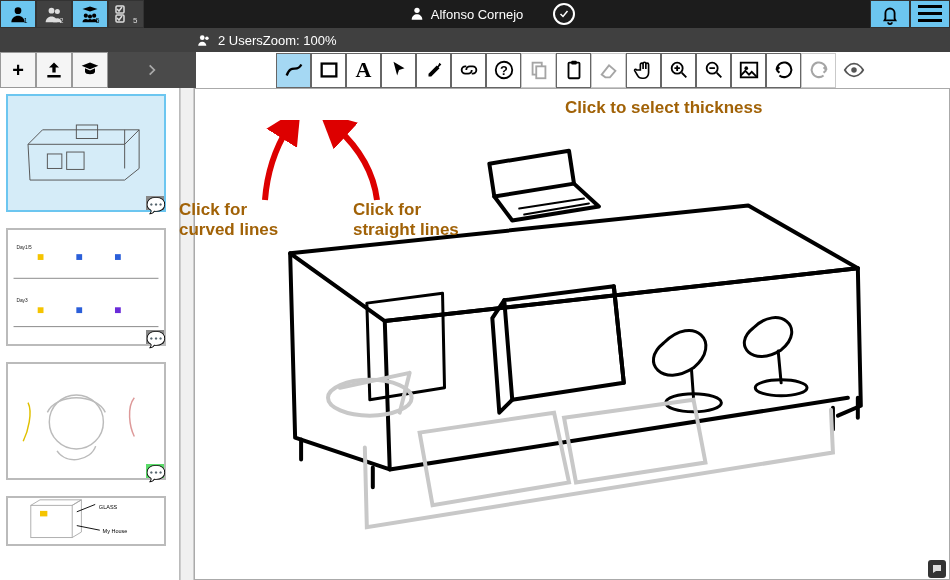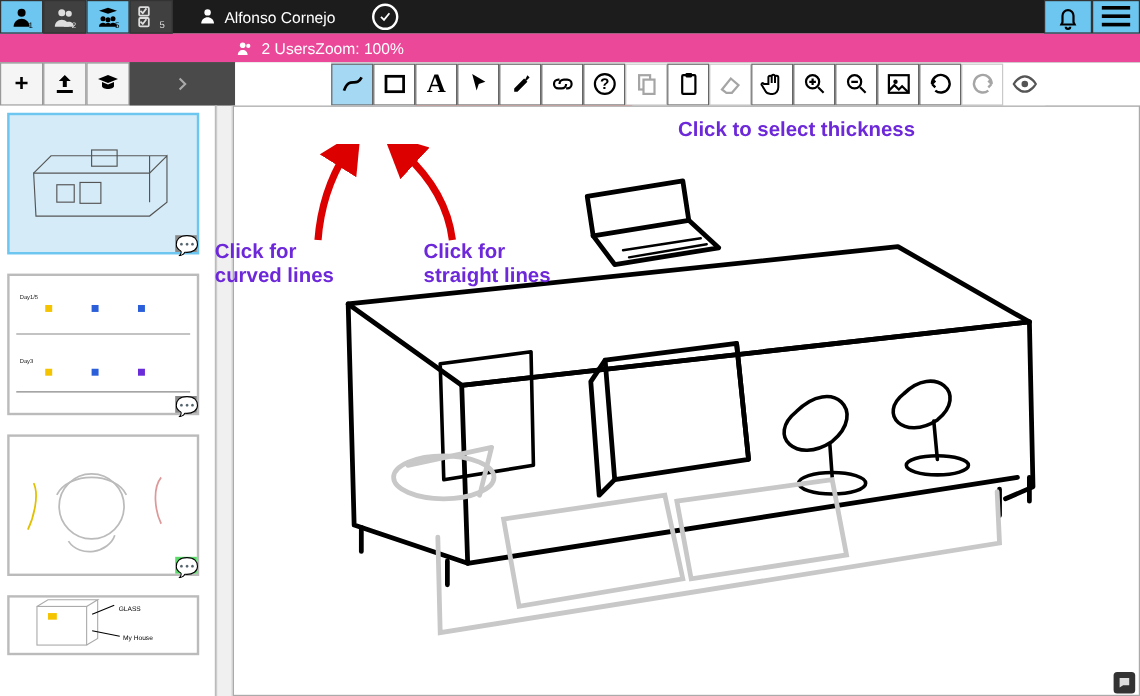--- a/index.html
+++ b/index.html
@@ -4,26 +4,26 @@
 <style>
 *{box-sizing:border-box;margin:0;padding:0;font-family:Arial,Helvetica,sans-serif}
 body{width:950px;height:580px;overflow:hidden;background:#fff;position:relative}
 .topbar{width:100%;height:28px;background:#1c1c1c;display:flex;align-items:center;color:#fff;font-size:13px}
 .mode-btns{display:flex;height:28px}
 .mode-btn{width:36px;height:28px;border:1px solid #333;display:flex;align-items:center;justify-content:center;cursor:pointer}
 .mode-btn.active{background:#6cc6f0}
 .mode-btn.inactive{background:#404040}
 .mode-btn svg{width:22px;height:20px}
 .check-btn{width:36px;height:28px;background:#404040;border:1px solid #333;display:flex;flex-direction:column;align-items:center;justify-content:center;cursor:pointer}
-.top-info{flex:1;display:flex;align-items:center;justify-content:flex-start;padding:0 21px}
+.top-info{flex:1;display:flex;align-items:center;justify-content:center;padding:0 21px}
 .title-seg{display:flex;align-items:center;gap:6px}
 .center-check{width:22px;height:22px;border:2px solid #fff;border-radius:50%;display:flex;align-items:center;justify-content:center;margin:0 30px}
 .bell-btn{width:40px;height:28px;background:#6cc6f0;border:1px solid #333;display:flex;align-items:center;justify-content:center;cursor:pointer}
 .menu-btn{width:40px;height:28px;background:#6cc6f0;border:1px solid #333;display:flex;align-items:center;justify-content:center;cursor:pointer}
-.row2{width:100%;height:24px;background:#ec4899;display:flex;align-items:center;color:#fff;font-size:13px;padding-left:196px}
+.row2{width:100%;height:24px;background:#404040;display:flex;align-items:center;color:#fff;font-size:13px;padding-left:196px}
 .r2-left{display:flex;align-items:center;gap:6px}
 .r2-center{flex:1;text-align:center}
 .r2-right{padding-right:92px}
 .toolbar-row{width:100%;height:36px;display:flex;background:#4a4a4a}
 .slide-tools{width:196px;height:36px;background:#4a4a4a;display:flex}
 .slide-tool{width:36px;height:36px;background:#f5f5f5;border:1px solid #999;display:flex;align-items:center;justify-content:center;cursor:pointer;font-size:20px}
 .chev-area{width:88px;background:#4a4a4a;display:flex;align-items:center;justify-content:center;cursor:pointer}
 .tool-strip{flex:1;height:36px;background:#fff;display:flex;align-items:center}
 .tool-gap{width:80px;height:36px;background:#fff}
 .tbtn{width:35px;height:35px;background:#fff;border:1px solid #666;display:flex;align-items:center;justify-content:center;cursor:pointer;font-size:18px}
@@ -37,21 +37,21 @@
 .main{position:absolute;left:0;top:88px;right:0;bottom:0;display:flex}
 .slide-panel{width:180px;height:100%;background:#fff;overflow:hidden;border-right:1px solid #bbb;padding:6px}
 .thumb{width:160px;height:118px;border:2px solid #6cc6f0;background:#d5ecf8;margin-bottom:16px;position:relative}
 .thumb.inactive{border:2px solid #bbb;background:#fff}
 .badge{position:absolute;right:0;bottom:0;background:#888;color:#fff;font-size:11px;padding:1px 6px}
 .badge.green{background:#5bdc6a;color:#222}
 .chat-bubble{position:absolute;right:-2px;bottom:-5px;color:#eee}
 .vscroll{position:absolute;top:88px;left:180px;width:14px;bottom:0;background:#f0f0f0;border-left:1px solid #ccc;border-right:1px solid #ccc}
 .vscroll .track{height:100%}
 .canvas{position:absolute;left:194px;top:88px;right:0;bottom:0;background:#fff;border:1px solid #aaa;overflow:hidden}
-.annot{position:absolute;color:#6d28d9;font-weight:bold;font-size:17px;line-height:1.2}
+.annot{position:absolute;color:#a16207;font-weight:bold;font-size:17px;line-height:1.2}
 .chat-icon{position:absolute;right:4px;bottom:2px;width:18px;height:18px;background:#333;border-radius:3px;display:flex;align-items:center;justify-content:center}
 </style>
 </head>
 <body>
 
 <div class="topbar">
   <div class="mode-btns">
     <div class="mode-btn active">
       <svg viewBox="0 0 24 24">
           <circle cx="12" cy="8" r="4" fill="#000"></circle>

